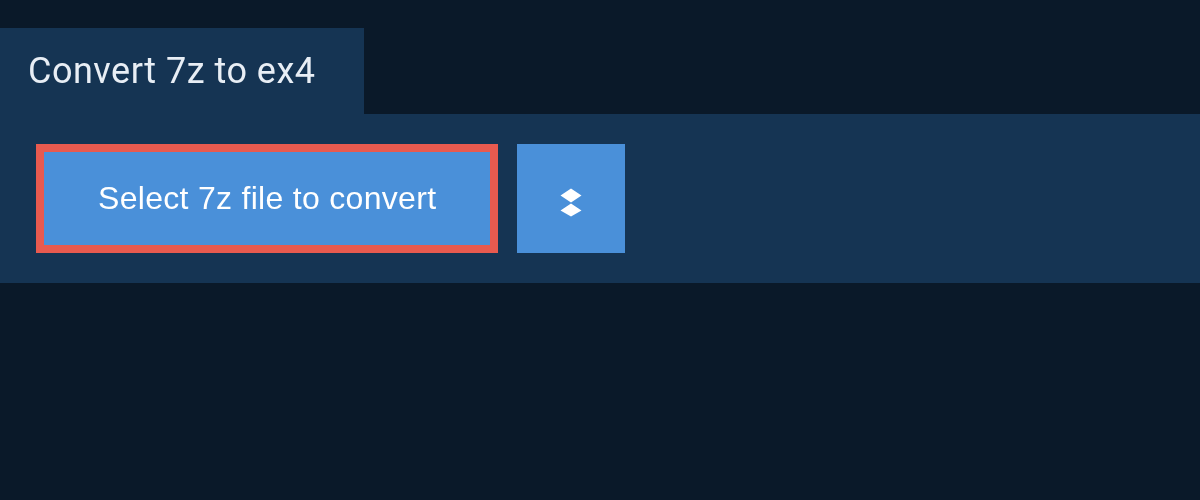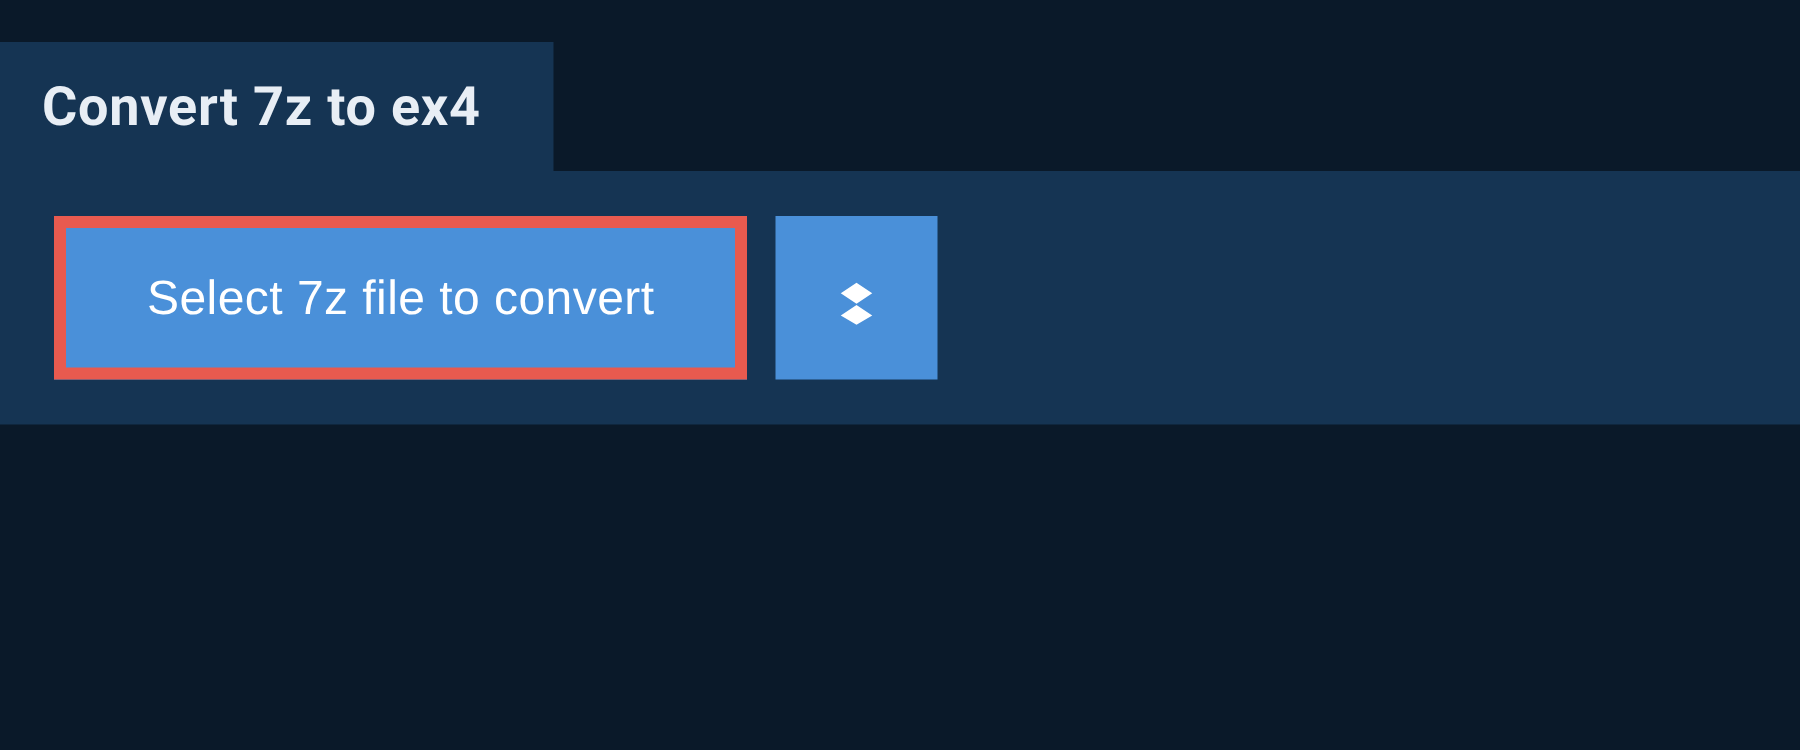--- a/index.html
+++ b/index.html
@@ -16,21 +16,21 @@
     }
     .header-tab {
       background: #153453;
       display: inline-block;
       padding: 22px 48px 22px 28px;
       margin-top: 28px;
     }
     .header-title {
       color: #e8eef5;
       font-size: 36px;
-      font-weight: 700;
+      font-weight: 400;
       letter-spacing: 0.5px;
     }
     .content-panel {
       background: #153453;
       width: 100%;
       padding: 30px 36px 30px 36px;
       margin-top: 0;
     }
     .button-group {
       display: flex;

